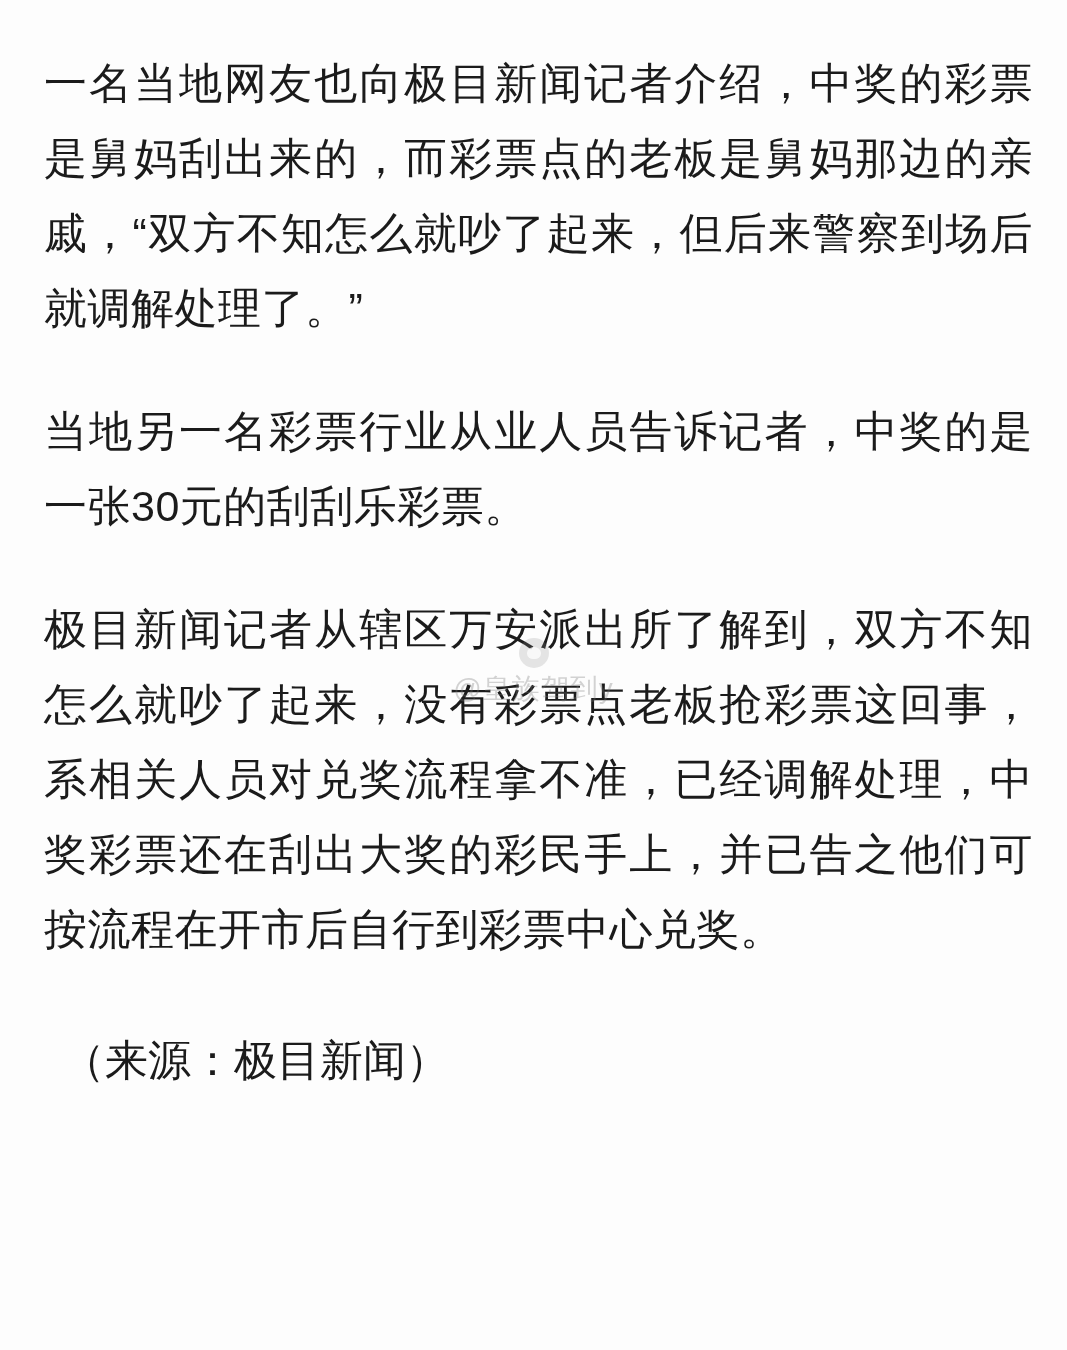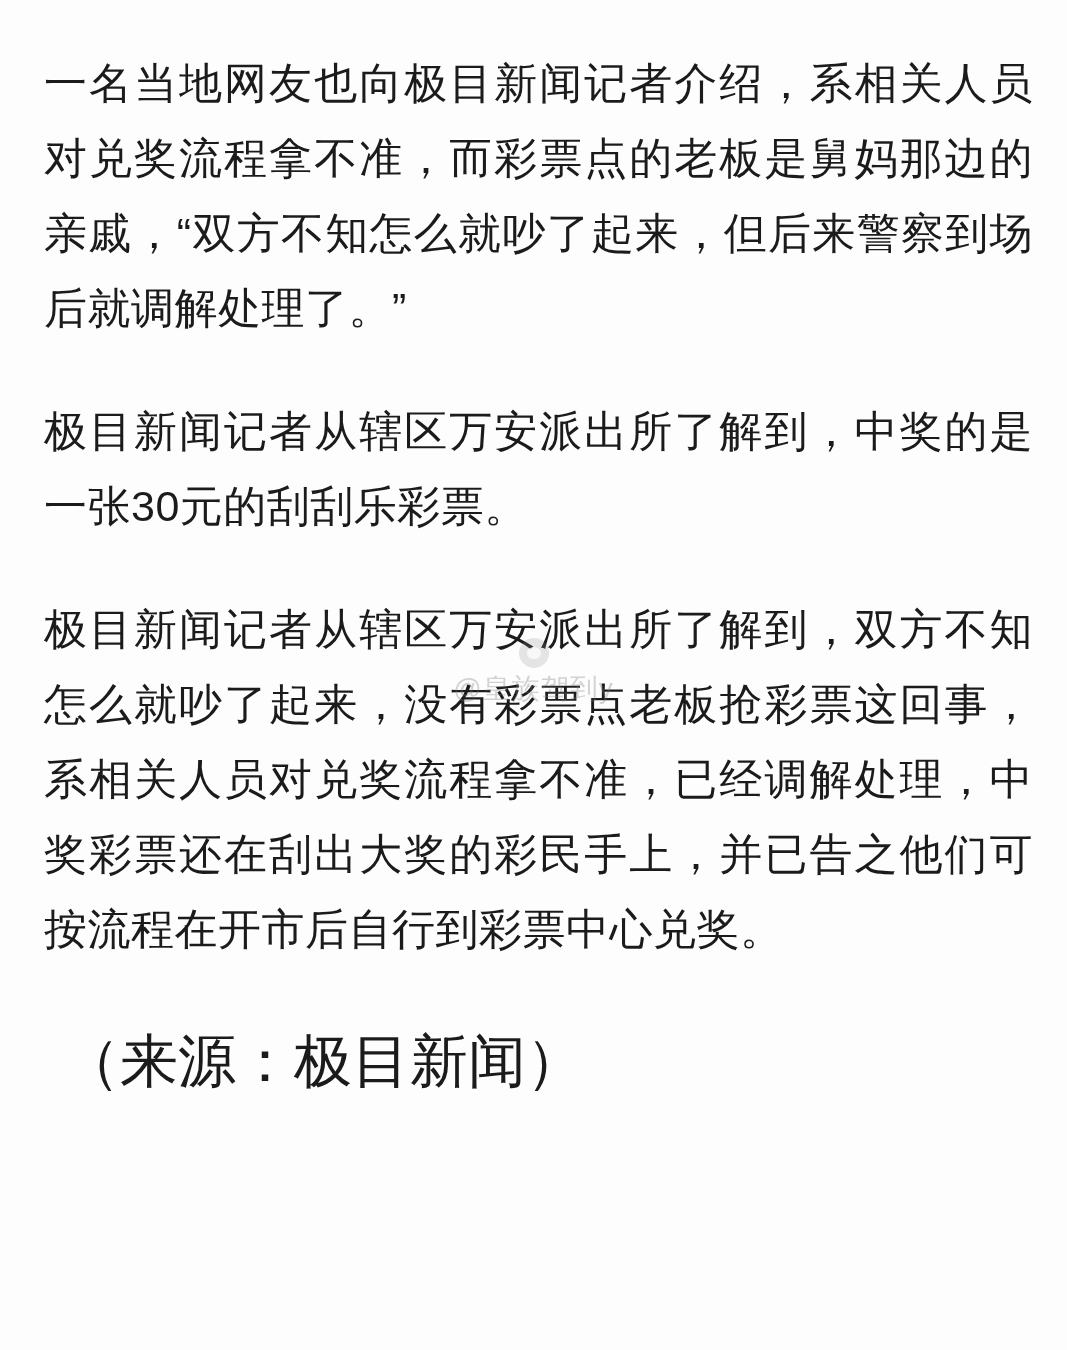--- a/index.html
+++ b/index.html
@@ -33,21 +33,21 @@
     letter-spacing: 0.5px;
     margin: 0 0 48px 0;
     text-align: justify;
     text-justify: inter-character;
     font-weight: 400;
   }
   .para.last-para {
     margin-bottom: 0;
   }
   .source {
-    font-size: 58px;
+    font-size: 43px;
     line-height: 75px;
     color: #1b1b1b;
     margin: 56px 0 0 0;
     padding-left: 18px;
   }
   .watermark {
     position: absolute;
     top: 638px;
     left: 0;
     width: 100%;
@@ -89,19 +89,19 @@
 <body>
 
 <div class="page">
 
   <div class="watermark">
     <span class="wm-logo"></span>
     <span class="wm-text">@皇族驾到y</span>
   </div>
 
   <div class="article">
-    <p class="para">一名当地网友也向极目新闻记者介绍，系相关人员对兑奖流程拿不准，而彩票点的老板是舅妈那边的亲戚，“双方不知怎么就吵了起来，但后来警察到场后就调解处理了。”</p>
-    <p class="para">极目新闻记者从辖区万安派出所了解到，中奖的是一张30元的刮刮乐彩票。</p>
+    <p class="para">一名当地网友也向极目新闻记者介绍，中奖的彩票是舅妈刮出来的，而彩票点的老板是舅妈那边的亲戚，“双方不知怎么就吵了起来，但后来警察到场后就调解处理了。”</p>
+    <p class="para">当地另一名彩票行业从业人员告诉记者，中奖的是一张30元的刮刮乐彩票。</p>
     <p class="para last-para">极目新闻记者从辖区万安派出所了解到，双方不知怎么就吵了起来，没有彩票点老板抢彩票这回事，系相关人员对兑奖流程拿不准，已经调解处理，中奖彩票还在刮出大奖的彩民手上，并已告之他们可按流程在开市后自行到彩票中心兑奖。</p>
     <p class="source">（来源：极目新闻）</p>
   </div>
 
 </div>
 
 </body></html>

